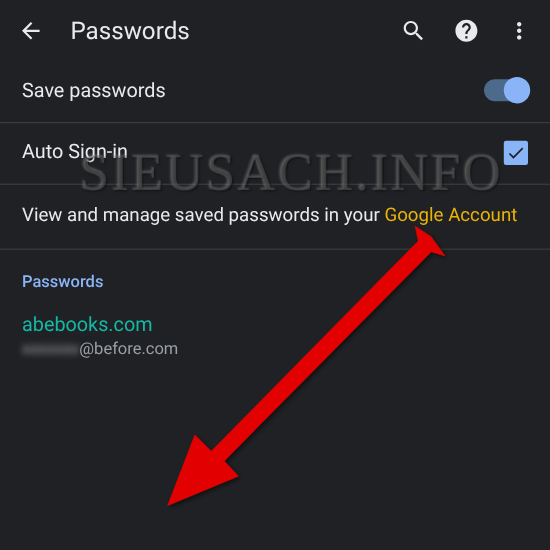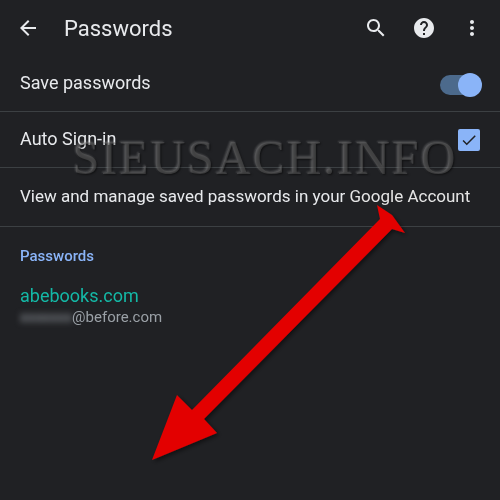--- a/index.html
+++ b/index.html
@@ -44,21 +44,21 @@
       align-items: center;
       justify-content: center;
       cursor: pointer;
     }
     .section {
       padding: 16px 20px;
       border-bottom: 1px solid #3c4043;
     }
     .row {
       display: flex;
-      align-items: flex-end;
+      align-items: flex-start;
       justify-content: space-between;
     }
     .row-text {
       flex: 1;
     }
     .row-title {
       font-size: 18px;
       color: #e8eaed;
       margin-bottom: 2px;
     }
@@ -99,21 +99,21 @@
       cursor: pointer;
       flex-shrink: 0;
       margin-left: 16px;
     }
     .link-text {
       font-size: 17px;
       color: #e8eaed;
       line-height: 1.5;
     }
     .link-text .link {
-      color: #e5e5e5;
+      color: #eab308;
     }
     .section-header {
       padding: 20px 20px 8px;
       font-size: 15px;
       color: #8ab4f8;
       font-weight: 500;
     }
     .password-item {
       padding: 12px 20px;
     }

